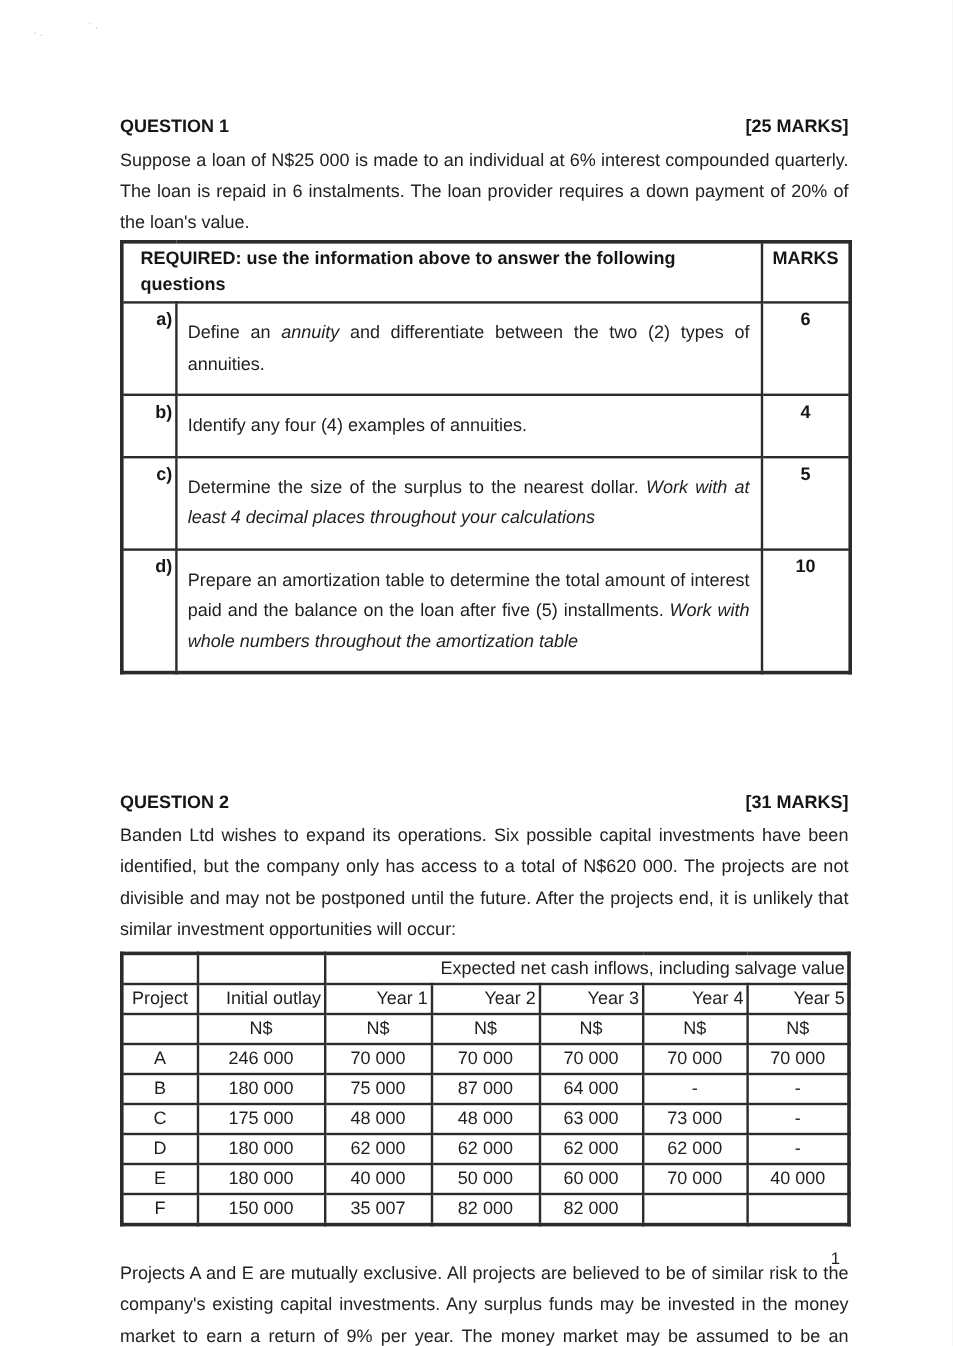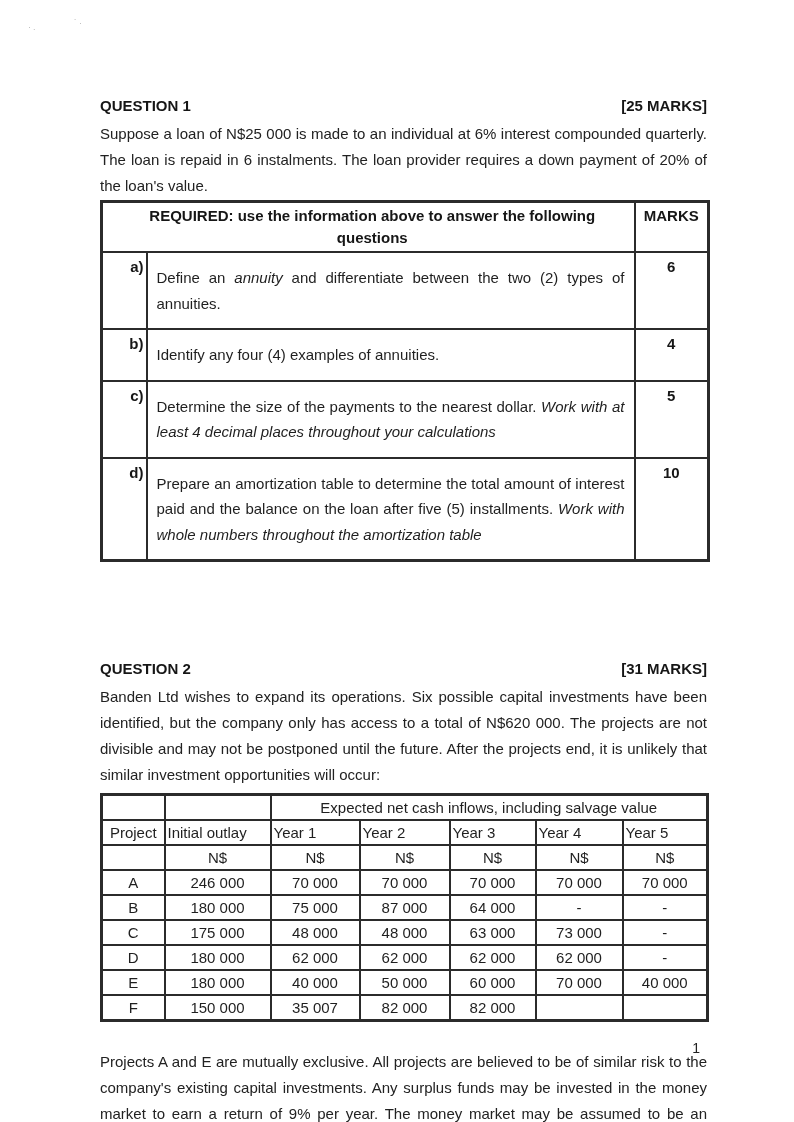--- a/index.html
+++ b/index.html
@@ -55,21 +55,21 @@
     margin-top: 1px;
     font-size: 15px;
     border: 3px solid #2b2b2b;
   }
   .t1 th, .t1 td {
     border: 2px solid #2b2b2b;
     vertical-align: top;
   }
   .t1-header {
     font-weight: bold;
-    text-align: center;
+    text-align: left;
     padding: 2px 6px 2px 14px;
     line-height: 22px;
     color: #161616;
   }
   .t1-marks-header {
     font-weight: bold;
     text-align: center;
     padding: 2px 2px;
     line-height: 22px;
     color: #161616;
@@ -109,23 +109,23 @@
     border: 2px solid #2b2b2b;
     height: 25px;
     line-height: 21px;
     padding: 1px 2px;
     font-weight: normal;
     text-align: center;
     vertical-align: middle;
     overflow: hidden;
     white-space: nowrap;
   }
-  .t2 th.c-left { text-align: left; }
+  .t2 th.c-left { text-align: right; }
   .t2 th.c-center { }
-  .t2 .merged-hdr { text-align: center; }
+  .t2 .merged-hdr { text-align: right; }
 
   .closing { margin-top: 27px; }
 
   .page-number {
     position: absolute;
     top: 1040px;
     right: 94px;
     font-size: 14px;
     color: #222222;
   }
@@ -163,21 +163,21 @@
           <td class="t1-text"><span>Define an </span><i>annuity</i><span> and differentiate between the two (2) types of annuities.</span></td>
           <td class="t1-marks">6</td>
         </tr>
         <tr>
           <td class="t1-label">b)</td>
           <td class="t1-text"><span>Identify any four (4) examples of annuities.</span></td>
           <td class="t1-marks">4</td>
         </tr>
         <tr>
           <td class="t1-label">c)</td>
-          <td class="t1-text"><span>Determine the size of the payments to the nearest dollar. </span><i>Work with at least 4 decimal places throughout your calculations</i></td>
+          <td class="t1-text"><span>Determine the size of the surplus to the nearest dollar. </span><i>Work with at least 4 decimal places throughout your calculations</i></td>
           <td class="t1-marks">5</td>
         </tr>
         <tr>
           <td class="t1-label">d)</td>
           <td class="t1-text"><span>Prepare an amortization table to determine the total amount of interest paid and the balance on the loan after five (5) installments. </span><i>Work with whole numbers throughout the amortization table</i></td>
           <td class="t1-marks">10</td>
         </tr>
       </tbody>
     </table>
 

